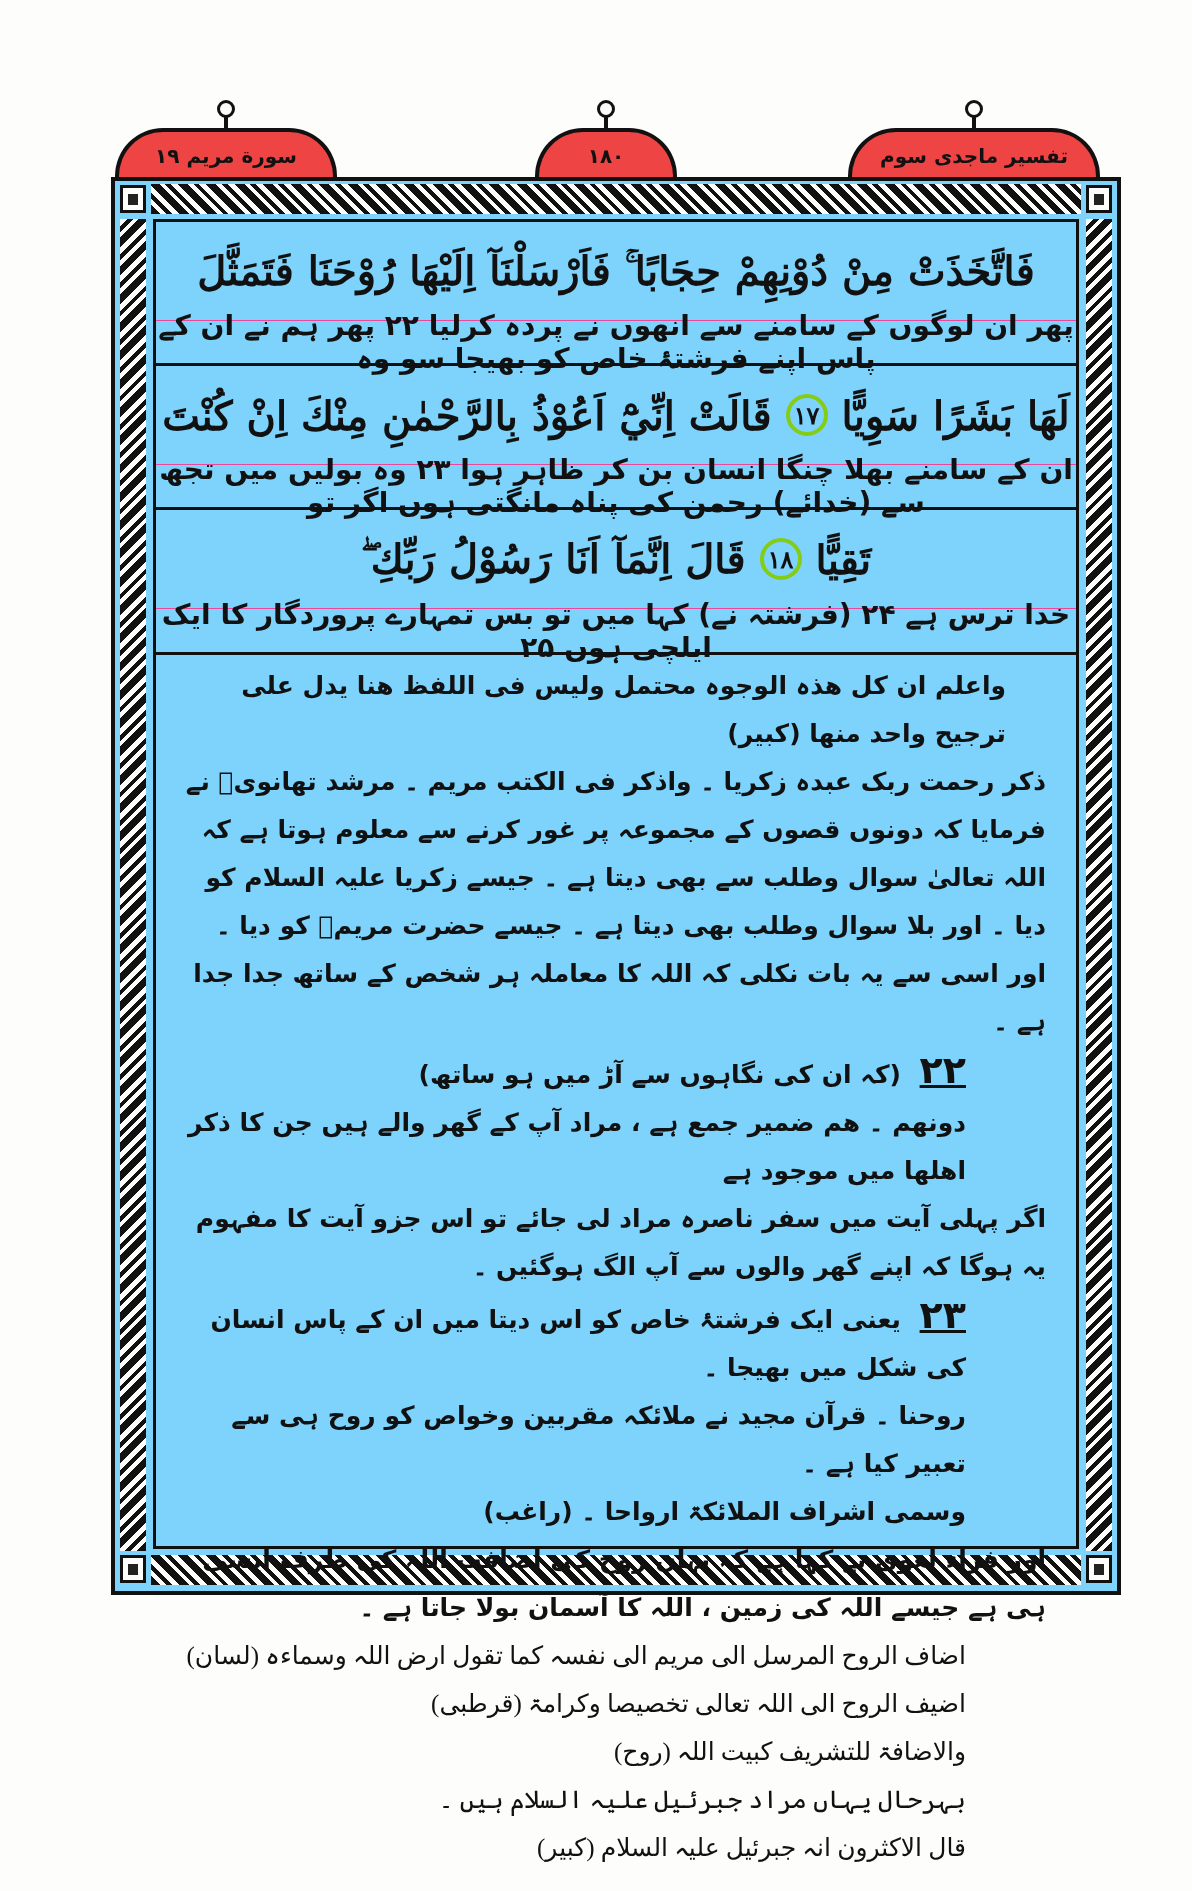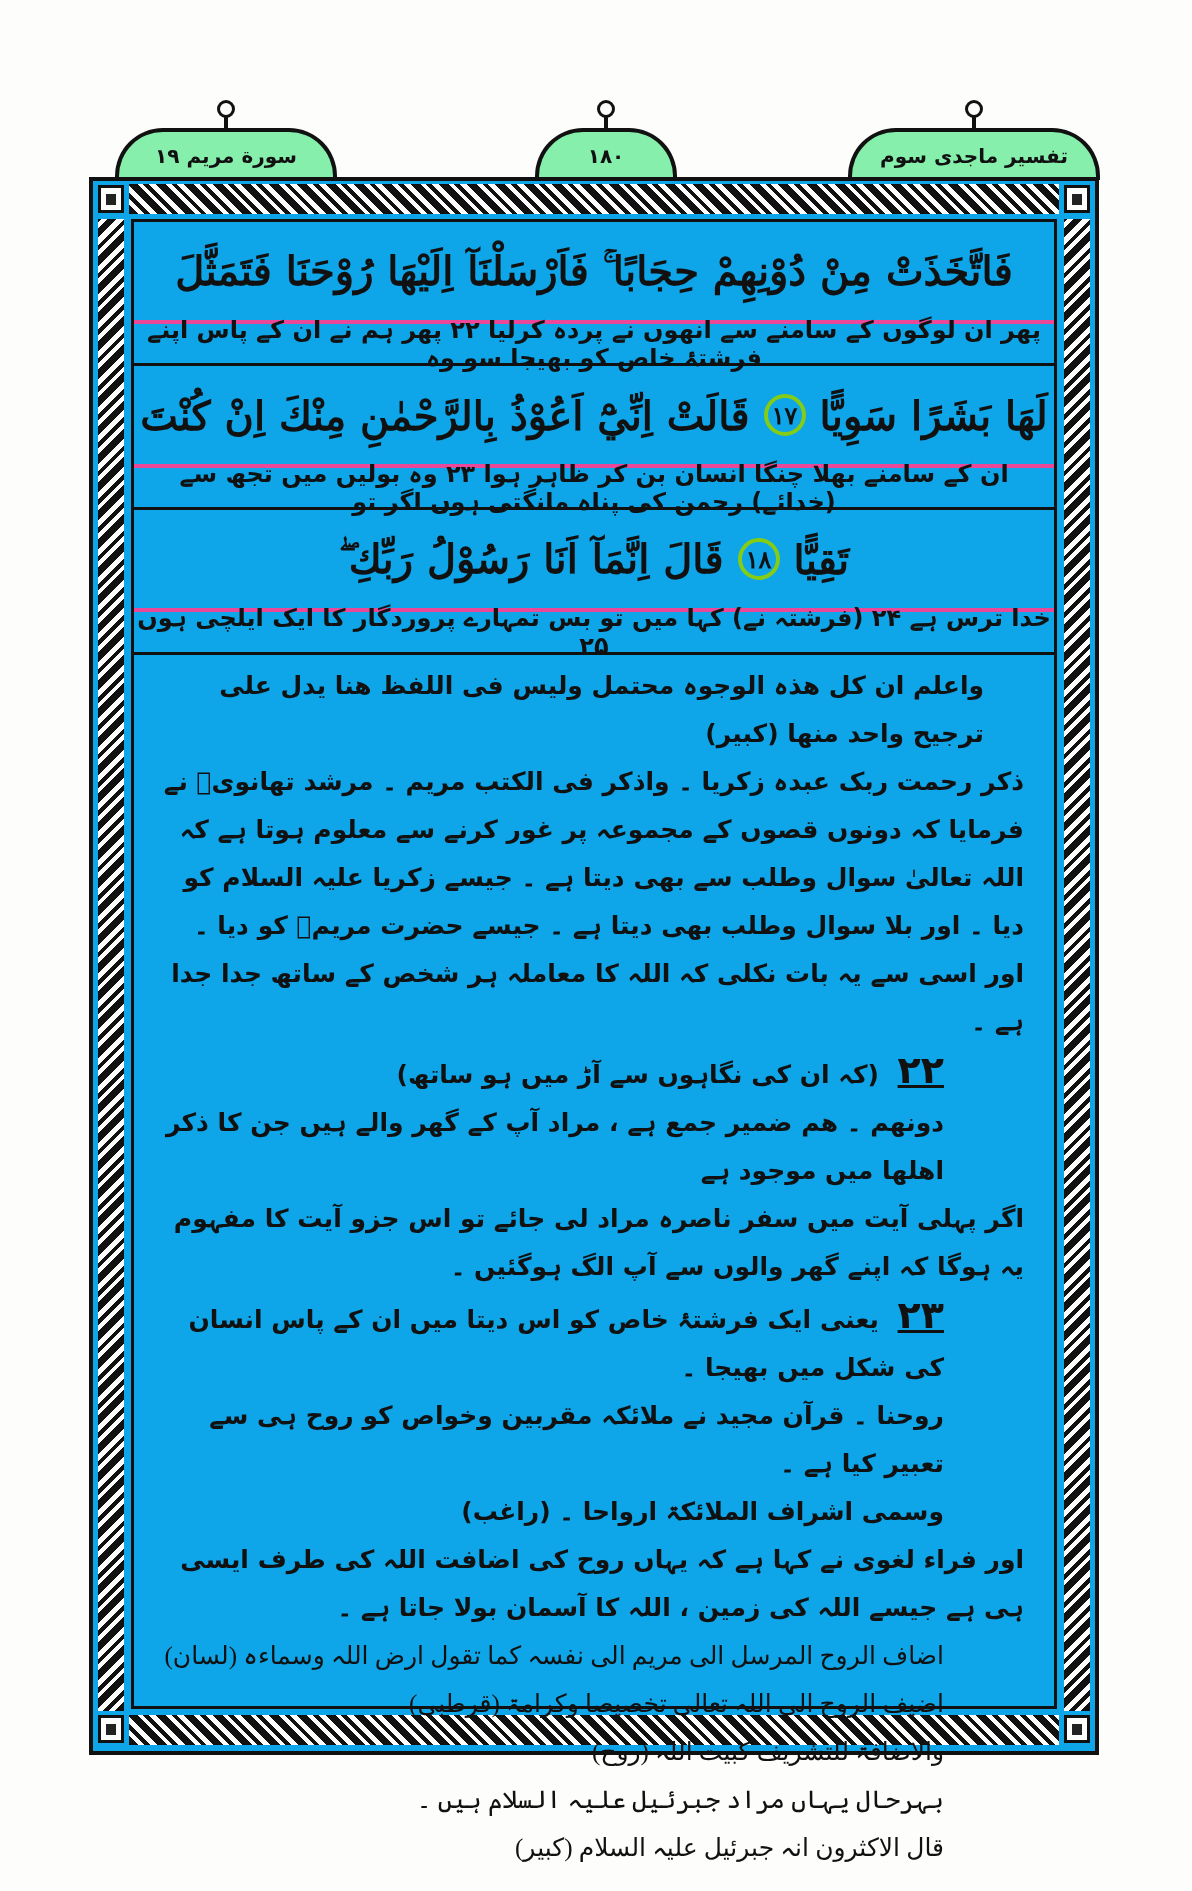--- a/index.html
+++ b/index.html
@@ -4,34 +4,34 @@
 <style>
   html, body { margin:0; padding:0; }
   body {
     width:1192px; height:1891px; background:#fdfdfb; position:relative; overflow:hidden;
     font-family:"DejaVu Sans", sans-serif; color:#111;
   }
   .header { position:absolute; left:95px; top:100px; width:1010px; height:80px; }
   .cartouche {
     position:absolute; bottom:0; height:48px; border:4px solid #111; border-bottom:none;
     border-radius:48px 48px 0 0; display:flex; align-items:center; justify-content:center;
-    font-size:20px; font-weight:bold; direction:rtl; padding:0 22px; background:#86efac;
+    font-size:20px; font-weight:bold; direction:rtl; padding:0 22px; background:#ef4444;
   }
   .cartouche::before {
     content:""; position:absolute; top:-26px; left:50%; width:4px; height:24px; background:#111; transform:translateX(-50%);
   }
   .cartouche::after {
     content:""; position:absolute; top:-32px; left:50%; width:12px; height:12px; border:3px solid #111; border-radius:50%; transform:translateX(-50%); background:#fdfdfb;
   }
   .c-left { left:20px; width:170px; }
   .c-center { left:440px; width:90px; }
   .c-right { right:5px; width:200px; }
   .frame-outer {
-    position:absolute; left:89px; top:177px; width:1010px; height:1578px;
-    border:4px solid #111; box-sizing:border-box; background:#0ea5e9;
+    position:absolute; left:111px; top:177px; width:1010px; height:1418px;
+    border:4px solid #111; box-sizing:border-box; background:#7dd3fc;
   }
   .braid-top, .braid-bottom {
     position:absolute; left:36px; right:36px; height:30px;
     background:repeating-linear-gradient(45deg,#111 0 7px,#fdfdfb 7px 11px,#111 11px 15px,#fdfdfb 15px 20px);
   }
   .braid-top { top:3px; }
   .braid-bottom { bottom:6px; }
   .braid-left, .braid-right {
     position:absolute; top:38px; bottom:40px; width:26px;
     background:repeating-linear-gradient(-45deg,#111 0 7px,#fdfdfb 7px 11px,#111 11px 15px,#fdfdfb 15px 20px);
@@ -42,21 +42,21 @@
   .corner::after { content:""; position:absolute; left:5px; top:6px; width:10px; height:11px; background:#222; }
   .co-tl { left:5px; top:4px; } .co-tr { right:5px; top:4px; }
   .co-bl { left:5px; bottom:8px; } .co-br { right:5px; bottom:8px; }
   .frame-inner {
     position:absolute; left:38px; top:38px; right:38px; bottom:42px;
     border:3px solid #111; box-sizing:border-box;
   }
   .verse-box { position:absolute; left:0; right:0; top:0; border-bottom:3px solid #111; }
   .row { box-sizing:border-box; direction:rtl; text-align:center; display:flex; align-items:center; justify-content:center; }
   .arabic { font-family:"DejaVu Serif", serif; font-weight:bold; font-size:40px; height:98px; }
-  .urdu { font-size:24px; font-weight:bold; height:46px; border-top:4px solid #ec4899; border-bottom:3px solid #111; }
+  .urdu { font-size:28px; font-weight:bold; height:46px; border-top:1px solid #ec4899; border-bottom:3px solid #111; }
   .urdu.last { border-bottom:none; height:44px; }
   .ayah-marker { display:inline-flex; width:34px; height:34px; border:4px solid #84cc16; border-radius:50%; align-items:center; justify-content:center; font-size:24px; margin:0 14px; }
   .commentary { position:absolute; left:0; right:0; top:440px; padding:0 30px 0 22px; direction:rtl; font-size:25px; font-weight:bold; line-height:48px; }
   .commentary p { margin:0; }
   .indent { padding-right:80px; }
   .indent-sm { padding-right:40px; }
   .note-num { font-size:38px; font-weight:bold; margin-left:10px;text-decoration:underline; }
   .quote { padding-right:80px; font-weight:normal; font-family:Liberation Serif, serif; }
 </style>
 </head>

